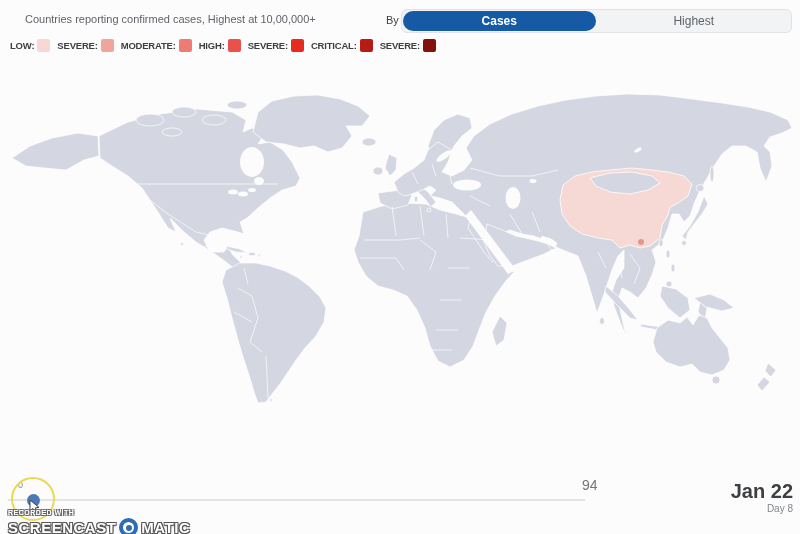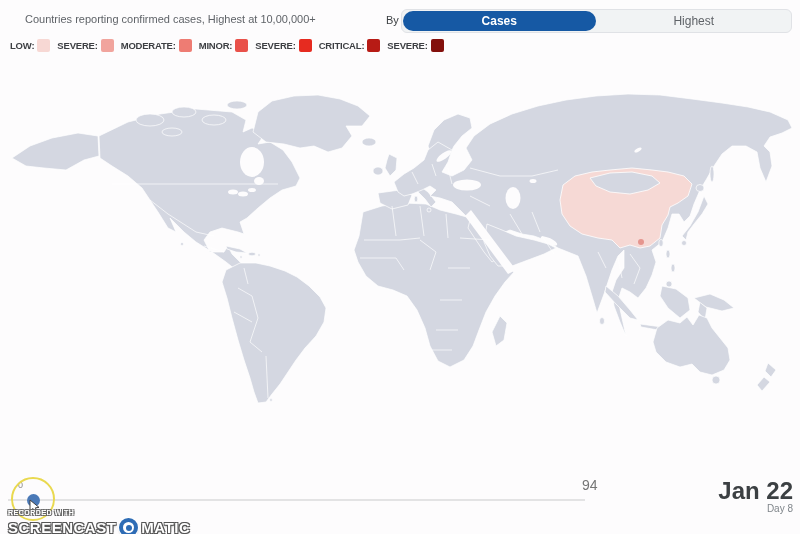--- a/index.html
+++ b/index.html
@@ -27,21 +27,21 @@
 
   
   .track{position:absolute;left:8px;top:499px;width:577px;height:2px;background:#e3e3e4;z-index:2;}
   .tick-start{position:absolute;left:18px;top:480px;font-size:9px;color:#8a8a8a;z-index:3;}
   .tick-end{position:absolute;left:582px;top:477px;font-size:14px;color:#757575;z-index:3;}
   .handle{position:absolute;left:27px;top:494px;width:13px;height:13px;border-radius:50%;z-index:4;}
   .click-ring{position:absolute;left:11px;top:477px;width:44px;height:44px;border:2.5px solid #e9d94f;border-radius:50%;z-index:5;box-sizing:border-box;}
   .cursor{position:absolute;left:29px;top:499px;z-index:6;}
 
   .datebox{position:absolute;right:17px;top:481px;text-align:right;z-index:3;}
-  .date-big{font-size:24px;font-weight:600;color:#3c4043;line-height:20px;}
+  .date-big{font-size:20px;font-weight:600;color:#3c4043;line-height:20px;}
   .date-day{font-size:10px;color:#80868b;margin-top:2px;}
 
   
   .wm{position:absolute;left:8px;top:509px;z-index:6;}
   .wm-line1{font-size:7px;font-weight:700;color:#fff;letter-spacing:0.5px;
     text-shadow:-1px -1px 0 #666,1px -1px 0 #666,-1px 1px 0 #666,1px 1px 0 #666;}
   .wm-brand{display:flex;align-items:center;margin-top:2px;}
   .wm-text{font-size:15px;font-weight:800;color:#fff;letter-spacing:0.5px;
     text-shadow:-1px -1px 0 #555,1px -1px 0 #555,-1px 1px 0 #555,1px 1px 0 #555,0 2px 2px rgba(0,0,0,.25);}
   .som-logo{position:relative;width:19px;height:19px;border-radius:50%;background:#2e6cb5;margin:0 3px;box-shadow:0 0 0 1px #fff,0 1px 2px rgba(0,0,0,.3);}
@@ -187,21 +187,21 @@
           <rect width="13" height="13" rx="2" fill="#f1a49d"></rect>
         </svg>
     </div>
     <div class="legend-item">
       <span class="legend-label">MODERATE:</span>
       <svg class="legend-swatch" width="13" height="13">
           <rect width="13" height="13" rx="2" fill="#ee7c73"></rect>
         </svg>
     </div>
     <div class="legend-item">
-      <span class="legend-label">MINOR:</span>
+      <span class="legend-label">HIGH:</span>
       <svg class="legend-swatch" width="13" height="13">
           <rect width="13" height="13" rx="2" fill="#e9514a"></rect>
         </svg>
     </div>
     <div class="legend-item">
       <span class="legend-label">SEVERE:</span>
       <svg class="legend-swatch" width="13" height="13">
           <rect width="13" height="13" rx="2" fill="#e62b20"></rect>
         </svg>
     </div>

